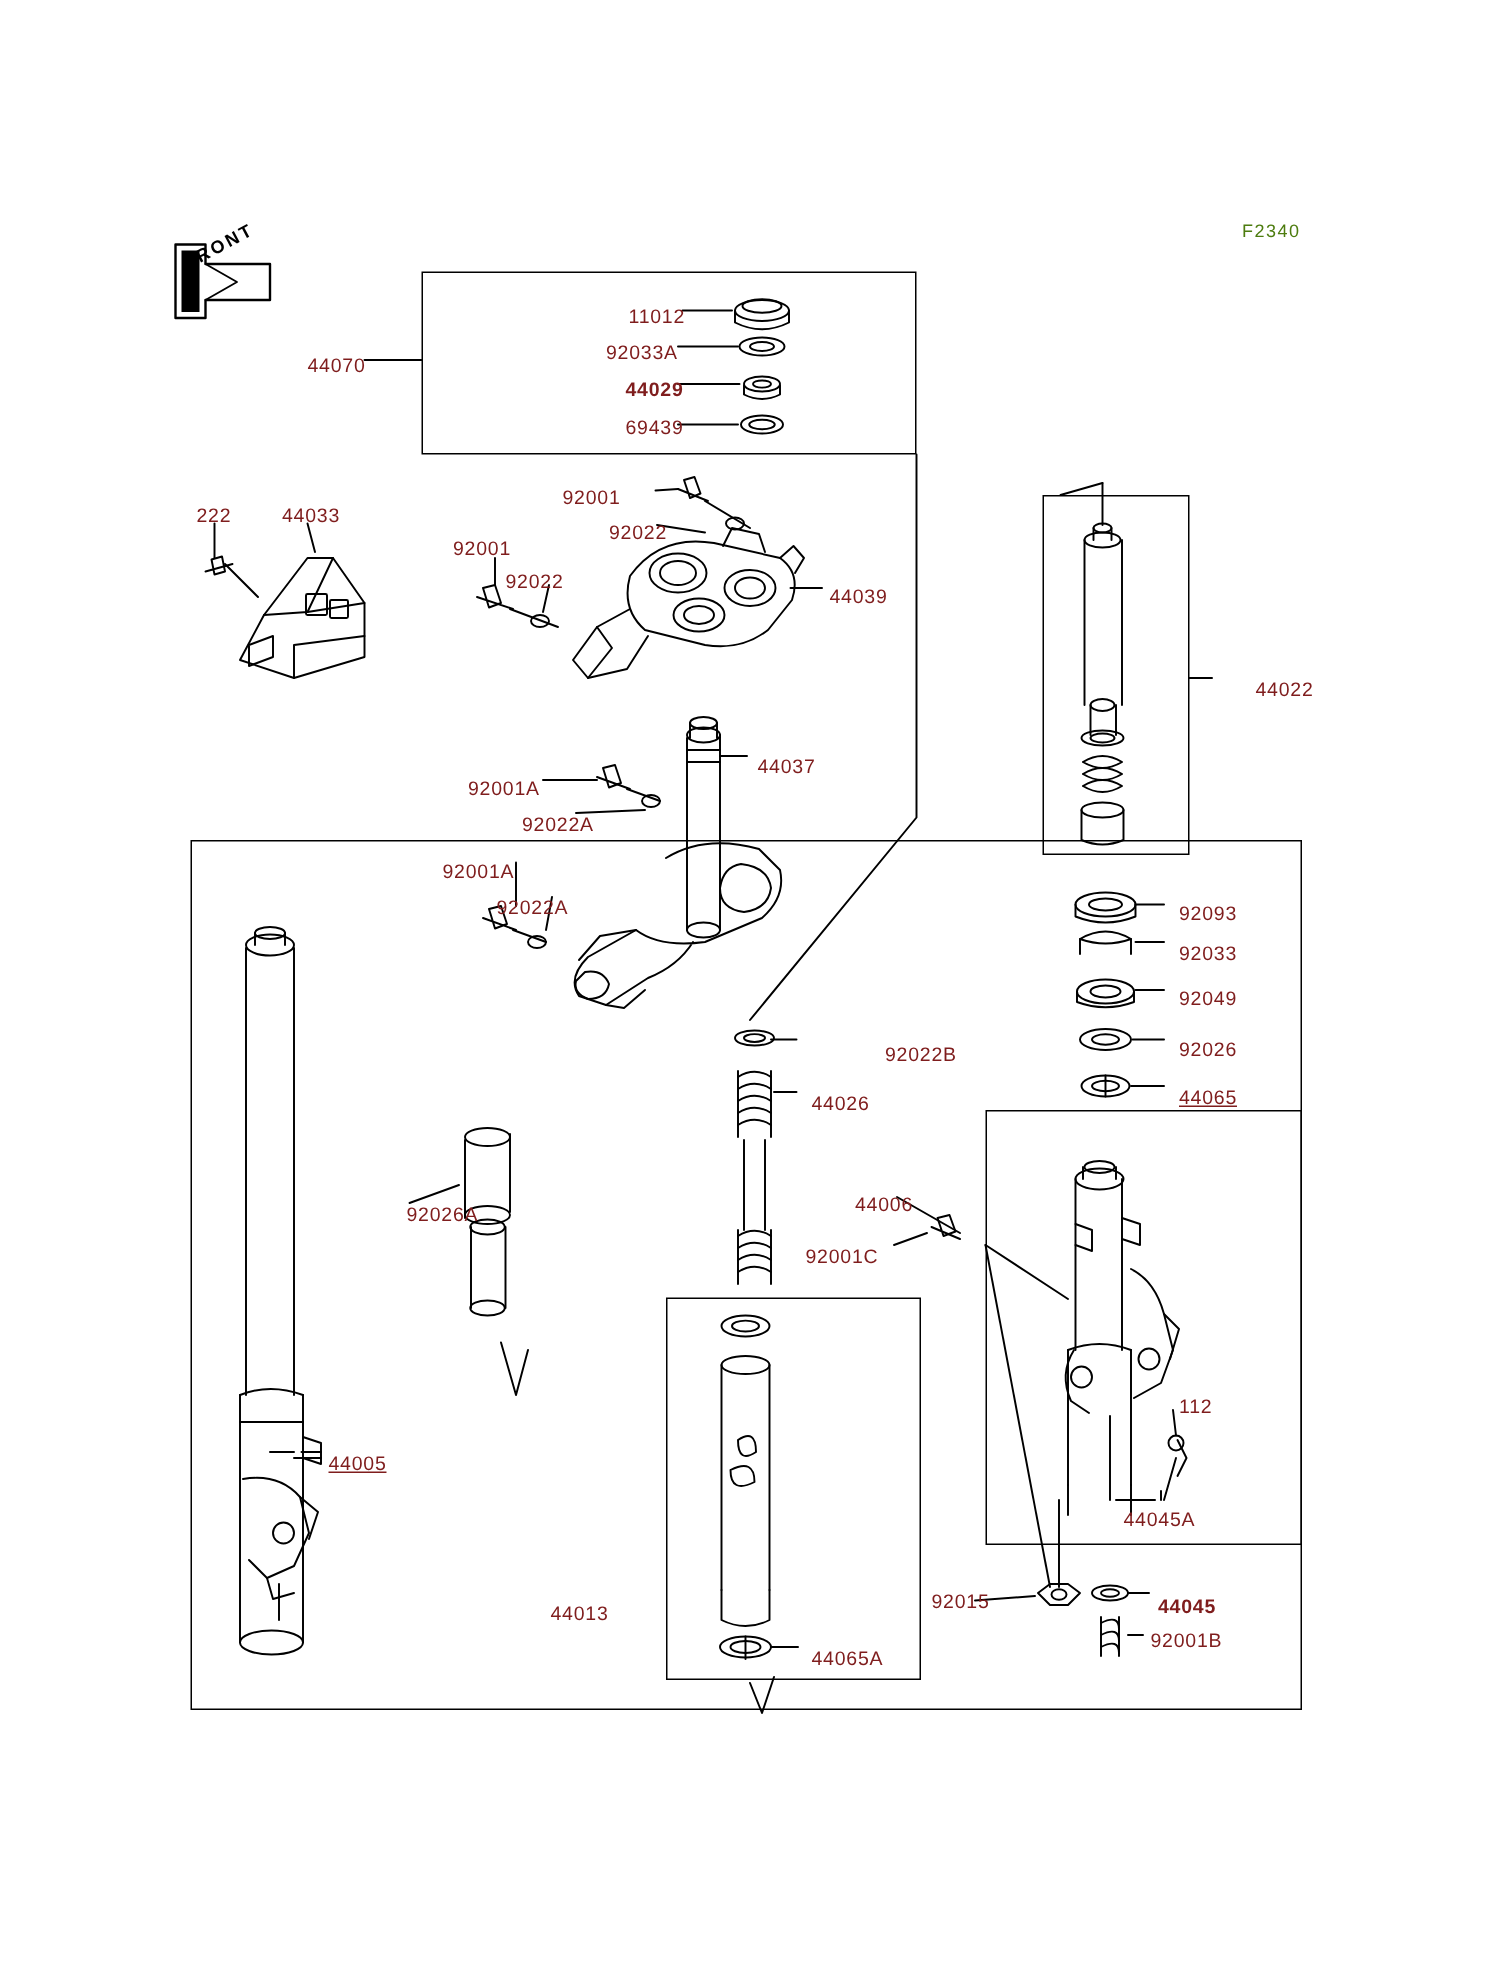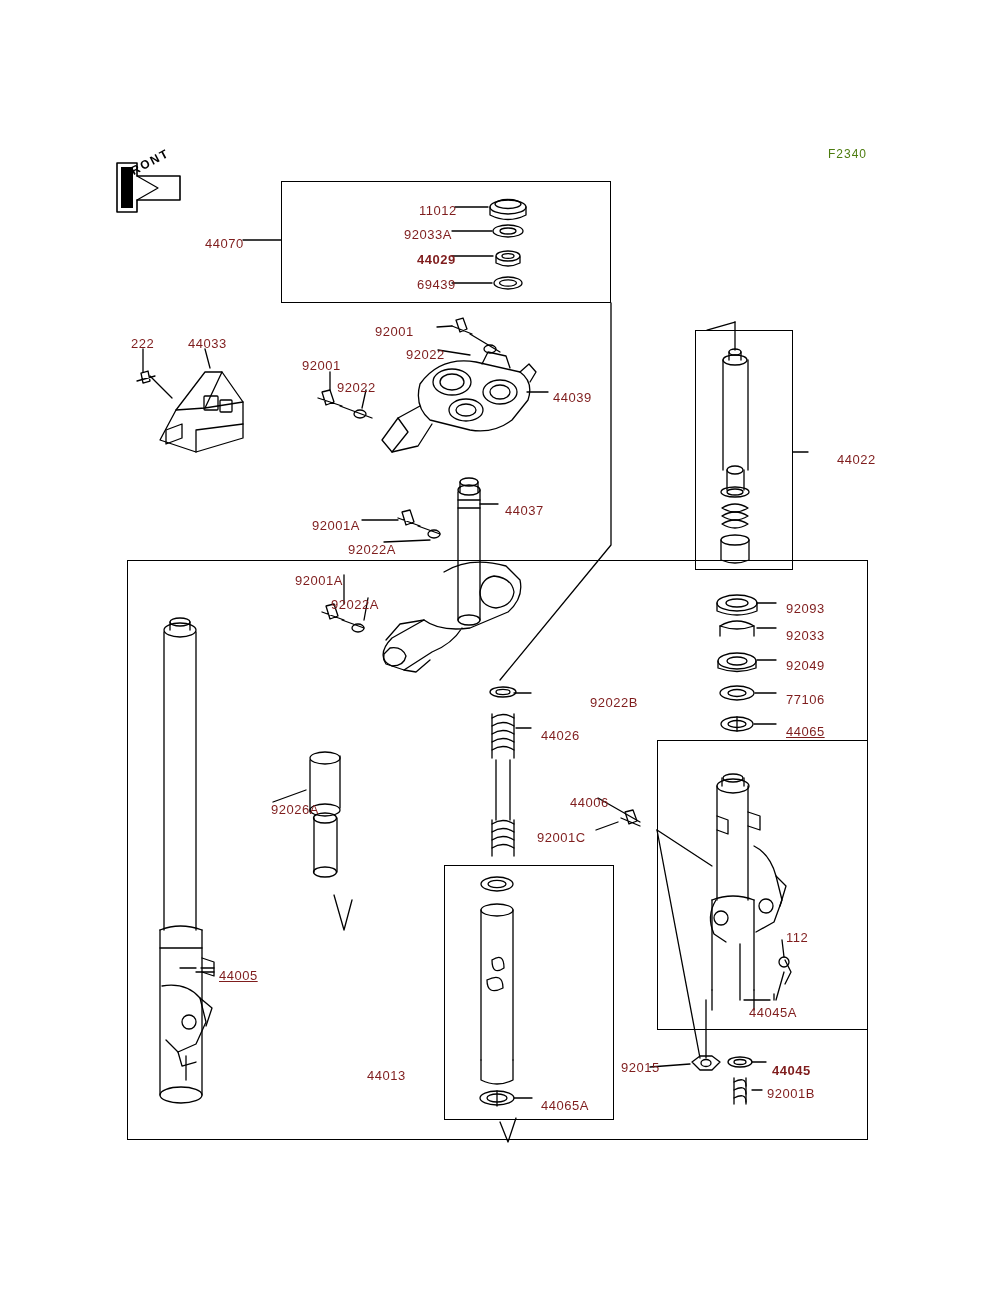--- a/index.html
+++ b/index.html
@@ -317,21 +317,21 @@
   <div class="label" id="lbl-11" style="left: 553px; top: 390px;">44039</div>
   <div class="label" id="lbl-12" style="left: 837px; top: 452px;">44022</div>
   <div class="label" id="lbl-13" style="left: 505px; top: 503px;">44037</div>
   <div class="label" id="lbl-14" style="left: 312px; top: 518px;">92001A</div>
   <div class="label" id="lbl-15" style="left: 348px; top: 542px;">92022A</div>
   <div class="label" id="lbl-16" style="left: 295px; top: 573px;">92001A</div>
   <div class="label" id="lbl-17" style="left: 331px; top: 597px;">92022A</div>
   <div class="label" id="lbl-18" style="left: 786px; top: 601px;">92093</div>
   <div class="label" id="lbl-19" style="left: 786px; top: 628px;">92033</div>
   <div class="label" id="lbl-20" style="left: 786px; top: 658px;">92049</div>
-  <div class="label" id="lbl-21" style="left: 786px; top: 692px;">77106</div>
+  <div class="label" id="lbl-21" style="left: 786px; top: 692px;">92026</div>
   <div class="label" id="lbl-22" style="left: 786px; top: 724px; text-decoration: underline;">44065</div>
   <div class="label" id="lbl-23" style="left: 542px; top: 695px; margin-left: 48px;">92022B</div>
   <div class="label" id="lbl-24" style="left: 541px; top: 728px;">44026</div>
   <div class="label" id="lbl-25" style="left: 229px; top: 802px; margin-left: 42px;">92026A</div>
   <div class="label" id="lbl-26" style="left: 570px; top: 795px;">44006</div>
   <div class="label" id="lbl-27" style="left: 537px; top: 830px;">92001C</div>
   <div class="label" id="lbl-28" style="left: 786px; top: 930px;">112</div>
   <div class="label" id="lbl-29" style="left: 219px; top: 968px; text-decoration: underline;">44005</div>
   <div class="label" id="lbl-30" style="left: 749px; top: 1005px;">44045A</div>
   <div class="label" id="lbl-31" style="left: 621px; top: 1060px; text-align: center;">92015</div>

